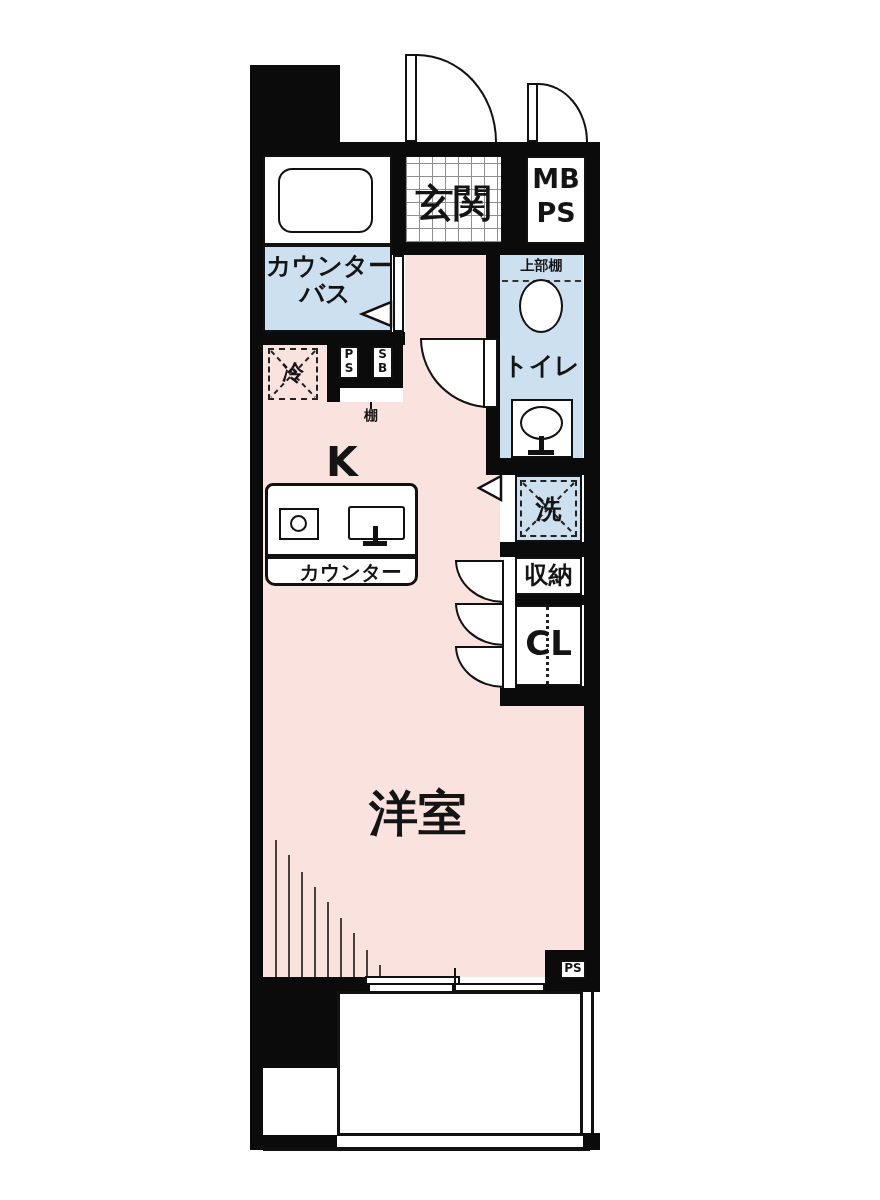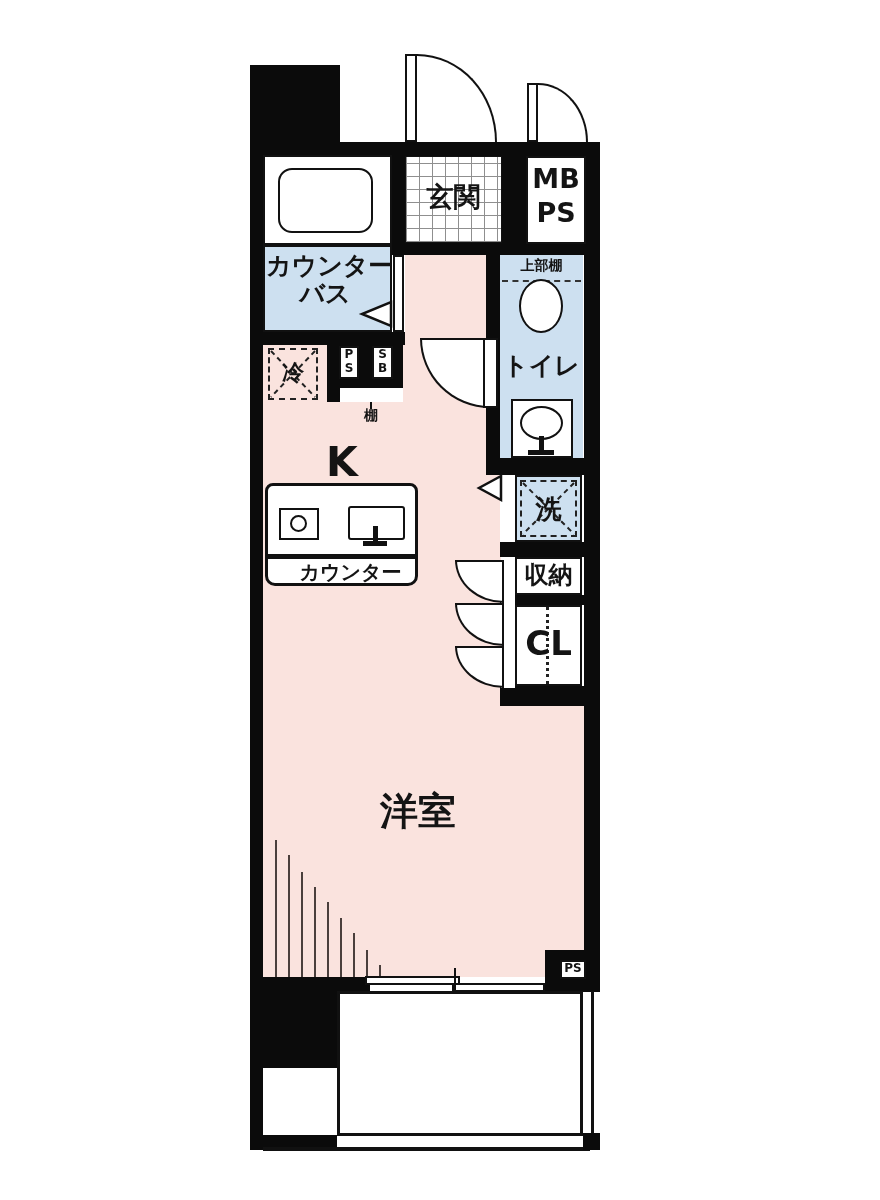--- a/index.html
+++ b/index.html
@@ -58,21 +58,21 @@
   <div class="abs" style="left:278px;top:168px;width:95px;height:65px;background:#fff;border:2.5px solid #111;border-radius:14px;"></div>
   <div class="abs blue" style="left:263px;top:245px;width:129px;height:87px;border:2px solid #111;"></div>
   <div class="lbl" style="left:266px;top:252px;width:118px;font-size:25px;">カウンター</div>
   <div class="lbl" style="left:266px;top:282px;width:118px;font-size:25px;font-family:Liberation Mono, monospace;">バス</div>
   <div class="leaf" style="left:393px;top:255px;width:11px;height:77px;"></div>
   <svg class="abs" style="left:358px;top:296px;" width="36" height="36" viewBox="0 0 36 36">
     <polygon points="33,6 33,30 4,18" fill="#ffffff" stroke="#111" stroke-width="2.5"></polygon>
   </svg>
 
   <div class="abs tile" style="left:405px;top:156px;width:97px;height:87px;border:1px solid #111;"></div>
-  <div class="lbl" style="left:405px;top:182px;width:97px;font-size:27px;">玄関</div>
+  <div class="lbl" style="left:405px;top:182px;width:97px;font-size:38px;">玄関</div>
   <div class="leaf" style="left:405px;top:54px;width:12px;height:88px;"></div>
   <div class="swing" style="left:417px;top:54px;width:80px;height:88px;"></div>
 
   <div class="abs whitebox" style="left:526px;top:156px;width:60px;height:88px;"></div>
   <div class="lbl" style="left:526px;top:164px;width:60px;font-size:27px;">MB</div>
   <div class="lbl" style="left:526px;top:198px;width:60px;font-size:27px;">PS</div>
   <div class="leaf" style="left:527px;top:83px;width:11px;height:59px;"></div>
   <div class="swing" style="left:538px;top:83px;width:50px;height:59px;"></div>
 
   <div class="abs blue" style="left:500px;top:255px;width:83px;height:203px;"></div>
@@ -131,21 +131,21 @@
   <div class="abs" style="left:501px;top:557px;width:14px;height:131px;background:#fff;"></div>
   <div class="abs whitebox" style="left:515px;top:557px;width:67px;height:38px;"></div>
   <div class="lbl" style="left:515px;top:562px;width:67px;font-size:24px;">収納</div>
   <div class="abs whitebox" style="left:515px;top:605px;width:67px;height:81px;"></div>
   <div class="abs" style="left:546px;top:607px;width:0;height:77px;border-left:3px dotted #222;"></div>
   <div class="lbl" style="left:515px;top:624px;width:67px;font-size:34px;">CL</div>
   <div class="disc" style="left:455px;top:560px;width:49px;height:43px;"></div>
   <div class="disc" style="left:455px;top:603px;width:49px;height:43px;"></div>
   <div class="disc" style="left:455px;top:646px;width:49px;height:42px;"></div>
 
-  <div class="lbl" style="left:330px;top:790px;width:176px;font-size:38px;">洋室</div>
+  <div class="lbl" style="left:330px;top:790px;width:176px;font-size:49px;font-family:Liberation Mono, monospace;">洋室</div>
   <div class="fanline" style="left:275px;top:840px;height:137px;"></div>
   <div class="fanline" style="left:288px;top:855px;height:122px;"></div>
   <div class="fanline" style="left:301px;top:872px;height:105px;"></div>
   <div class="fanline" style="left:314px;top:887px;height:90px;"></div>
   <div class="fanline" style="left:327px;top:902px;height:75px;"></div>
   <div class="fanline" style="left:340px;top:918px;height:59px;"></div>
   <div class="fanline" style="left:353px;top:933px;height:44px;"></div>
   <div class="fanline" style="left:366px;top:950px;height:27px;"></div>
   <div class="fanline" style="left:379px;top:965px;height:12px;"></div>
 

